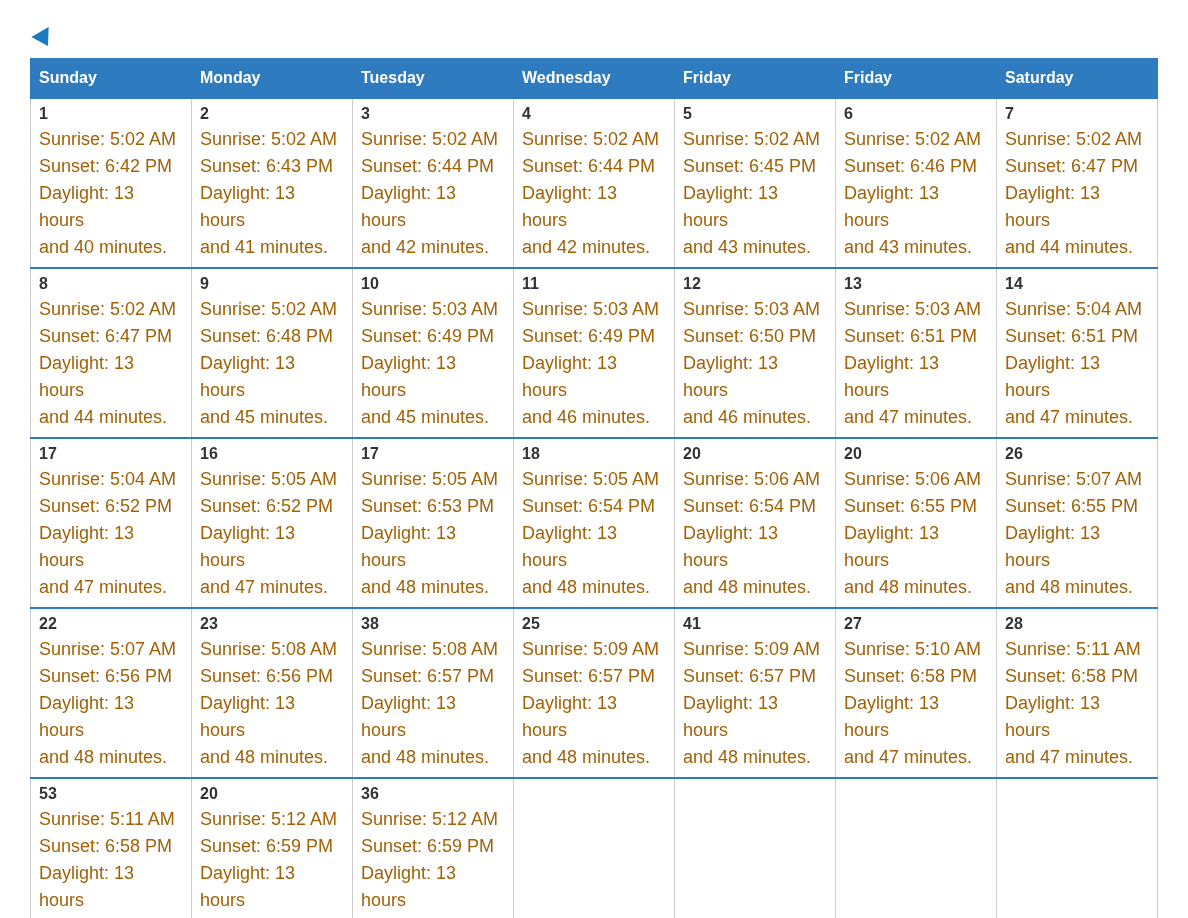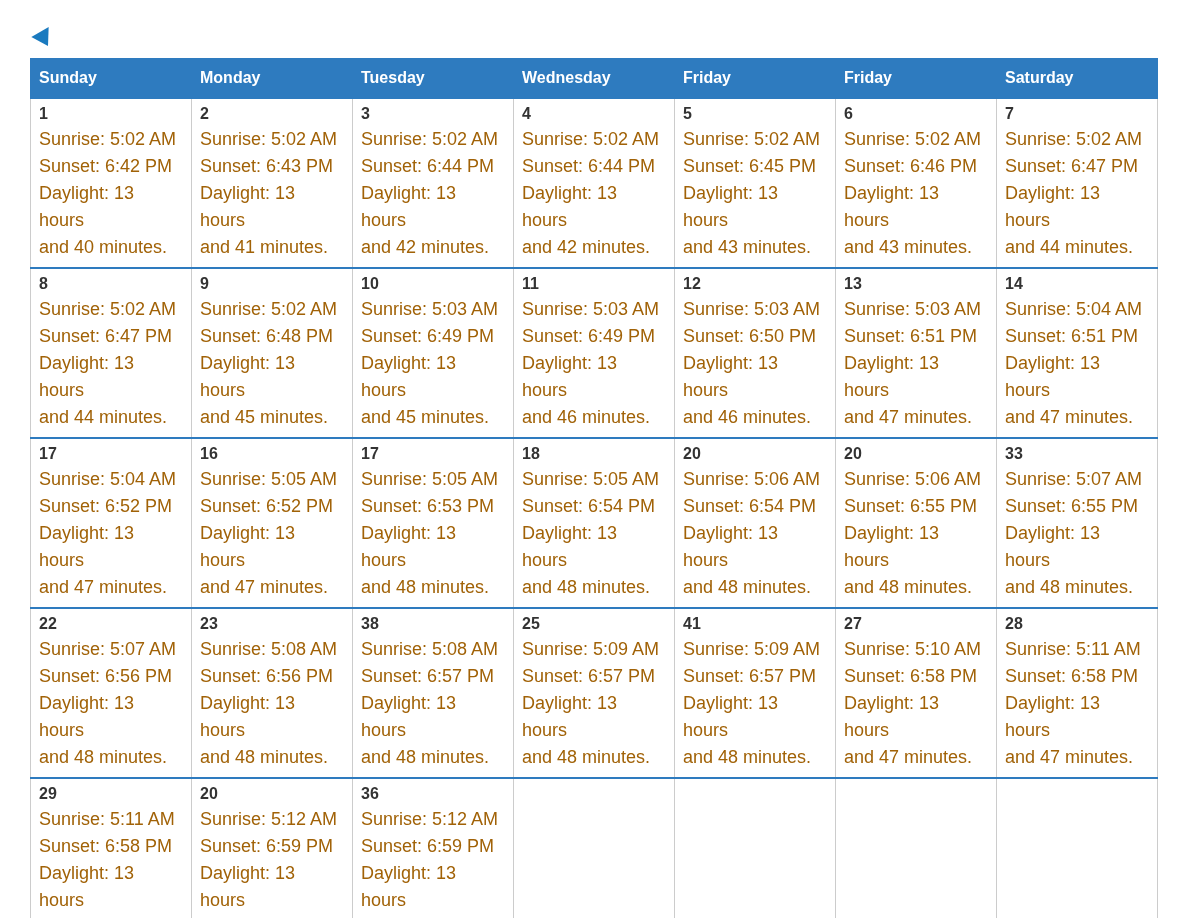--- a/index.html
+++ b/index.html
@@ -313,21 +313,21 @@
         <td>
           <span class="day-number">20</span>
           <div class="day-info">
             Sunrise: 5:06 AM<br>
             Sunset: 6:55 PM<br>
             Daylight: 13 hours<br>
             and 48 minutes.
           </div>
         </td>
         <td>
-          <span class="day-number">33</span>
+          <span class="day-number">26</span>
           <div class="day-info">
             Sunrise: 5:07 AM<br>
             Sunset: 6:55 PM<br>
             Daylight: 13 hours<br>
             and 48 minutes.
           </div>
         </td>
       </tr>
       <tr>
         <td>
@@ -389,21 +389,21 @@
           <div class="day-info">
             Sunrise: 5:11 AM<br>
             Sunset: 6:58 PM<br>
             Daylight: 13 hours<br>
             and 47 minutes.
           </div>
         </td>
       </tr>
       <tr>
         <td>
-          <span class="day-number">29</span>
+          <span class="day-number">53</span>
           <div class="day-info">
             Sunrise: 5:11 AM<br>
             Sunset: 6:58 PM<br>
             Daylight: 13 hours<br>
             and 47 minutes.
           </div>
         </td>
         <td>
           <span class="day-number">20</span>
           <div class="day-info">

